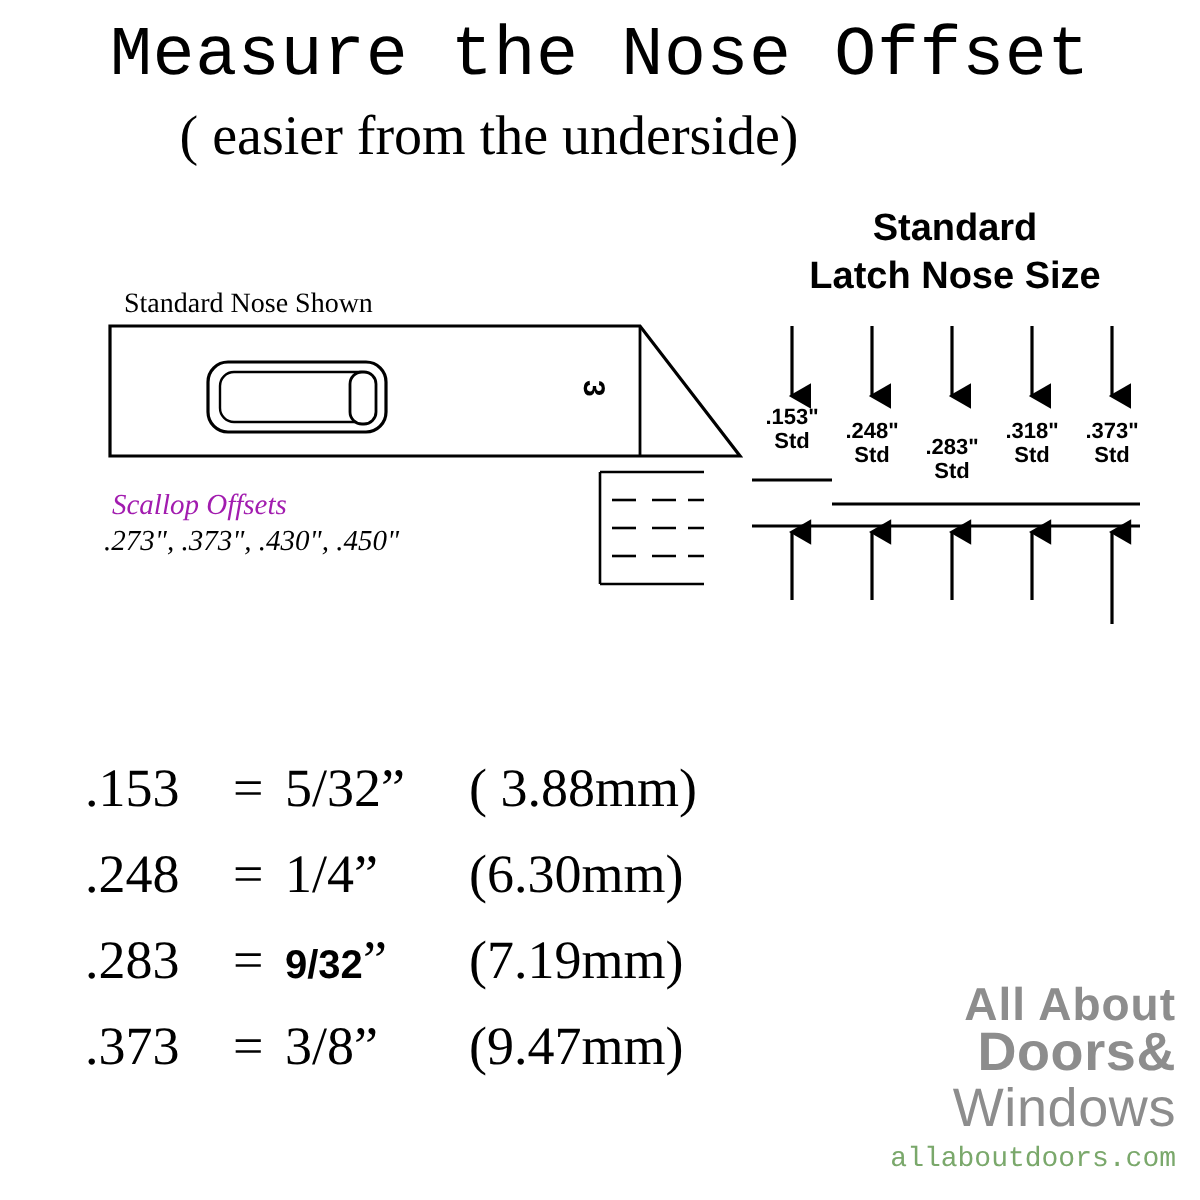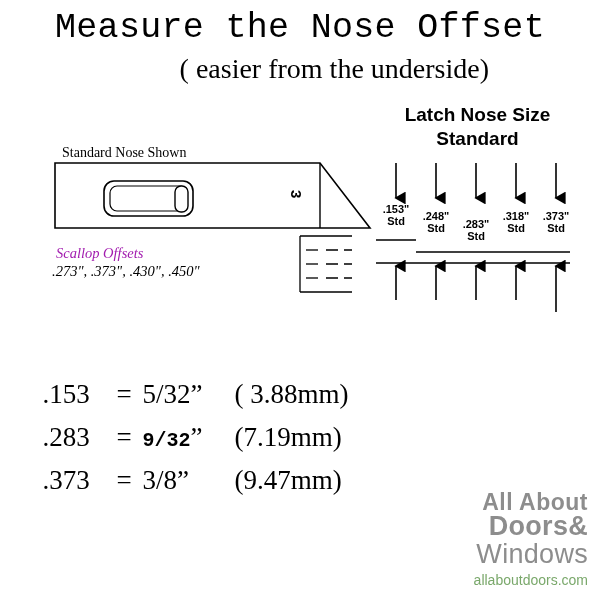--- a/index.html
+++ b/index.html
@@ -26,21 +26,21 @@
     font-family: Liberation Mono, monospace;
     font-size: 35px;
     line-height: 40px;
     letter-spacing: 0.3px;
     color: #000;
   }
   .title-sub {
     position: absolute;
     left: 0; top: 52px;
     width: 489px;
-    text-align: right;
+    text-align: center;
     font-family: "Liberation Serif", serif;
     font-size: 28px;
     line-height: 34px;
     color: #000;
   }
 
   
   .std-heading {
     position: absolute;
     left: 370px; top: 103px;
@@ -119,21 +119,21 @@
     font-size: 27px;
     line-height: 43px;
     color: #000;
     white-space: pre;
   }
   .conv-row .dec { display: inline-block; width: 74px; }
   .conv-row .eq  { display: inline-block; width: 26px; }
   .conv-row .frac{ display: inline-block; width: 92px; }
   .conv-row .mm  { display: inline-block; }
   .frac-bold {
-    font-family: Liberation Mono, monospace;
+    font-family: Liberation Sans, sans-serif;
     font-weight: bold;
     font-size: 20px;
   }
 
   
   .logo {
     position: absolute;
     right: 12px;
     bottom: 10px;
     width: 200px;
@@ -157,38 +157,38 @@
   }
   .logo-l3 {
     font-family: "Liberation Sans", sans-serif;
     font-weight: normal;
     font-size: 27px;
     letter-spacing: 0.3px;
     color: #8d8d8d;
     line-height: 28px;
   }
   .logo-url {
-    font-family: Liberation Sans, sans-serif;
+    font-family: Liberation Mono, monospace;
     font-size: 14px;
     color: #7aa86b;
     line-height: 20px;
     margin-top: 2px;
   }
 </style>
 </head>
 <body>
 
 <div id="page">
 
   <div class="title-main">Measure the Nose Offset</div>
   <div class="title-sub">( easier from the underside)</div>
 
   <div class="std-heading">
+    <div>Standard</div>
     <div>Latch Nose Size</div>
-    <div>Standard</div>
   </div>
 
   <svg class="diagram" viewBox="0 0 600 600">
 
     <path d="M55 163 L320 163 L370 228 L55 228 Z" fill="#ffffff" stroke="#000000" stroke-width="1.6"></path>
 
     <line x1="320" y1="163" x2="320" y2="228" stroke="#000000" stroke-width="1.4"></line>
 
     <rect x="104" y="181" width="89" height="35" rx="10" ry="10" fill="#ffffff" stroke="#000000" stroke-width="1.6"></rect>
     <rect x="110" y="186" width="77" height="25" rx="7" ry="7" fill="#ffffff" stroke="#000000" stroke-width="1.2"></rect>
@@ -263,20 +263,23 @@
   <div class="size-tick-label" style="left:536px; top:210px;">
     <div>.373"</div>
     <div>Std</div>
   </div>
 
   <div class="conv-list">
     <div class="conv-row">
       <span class="dec">.153</span><span class="eq">=</span><span class="frac">5/32”</span><span class="mm">( 3.88mm)</span>
     </div>
     <div class="conv-row">
+      <span class="dec">.248</span><span class="eq">=</span><span class="frac">1/4”</span><span class="mm">(6.30mm)</span>
+    </div>
+    <div class="conv-row">
       <span class="dec">.283</span><span class="eq">=</span><span class="frac"><span class="frac-bold">9/32</span><span>”</span></span><span class="mm">(7.19mm)</span>
     </div>
     <div class="conv-row">
       <span class="dec">.373</span><span class="eq">=</span><span class="frac">3/8”</span><span class="mm">(9.47mm)</span>
     </div>
   </div>
 
   <div class="logo">
     <div class="logo-l1">All About</div>
     <div class="logo-l2">Doors&amp;</div>

